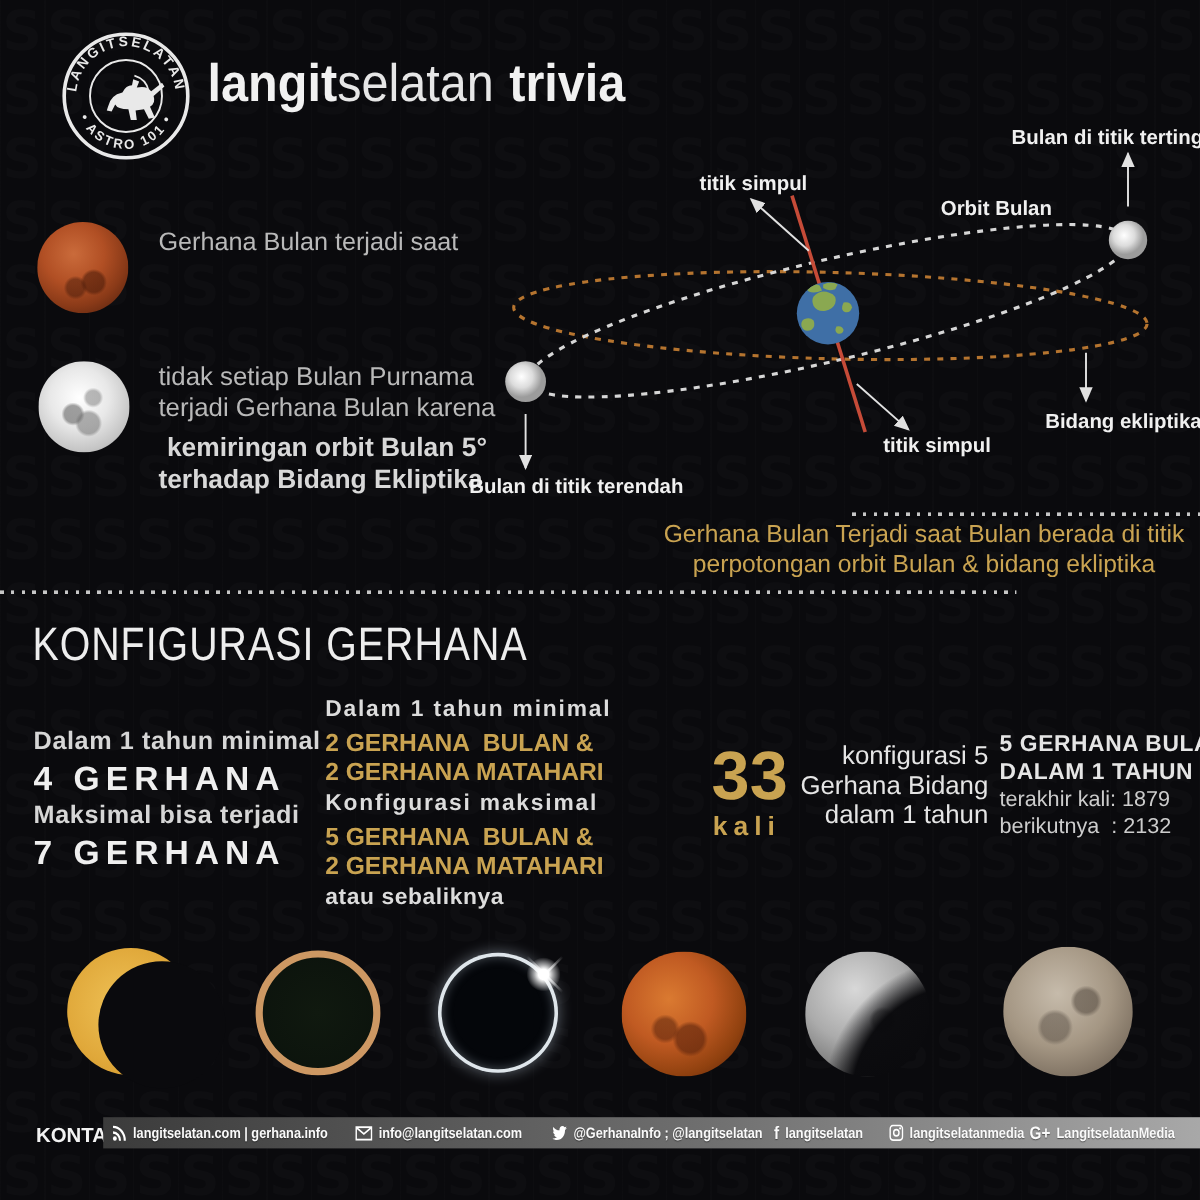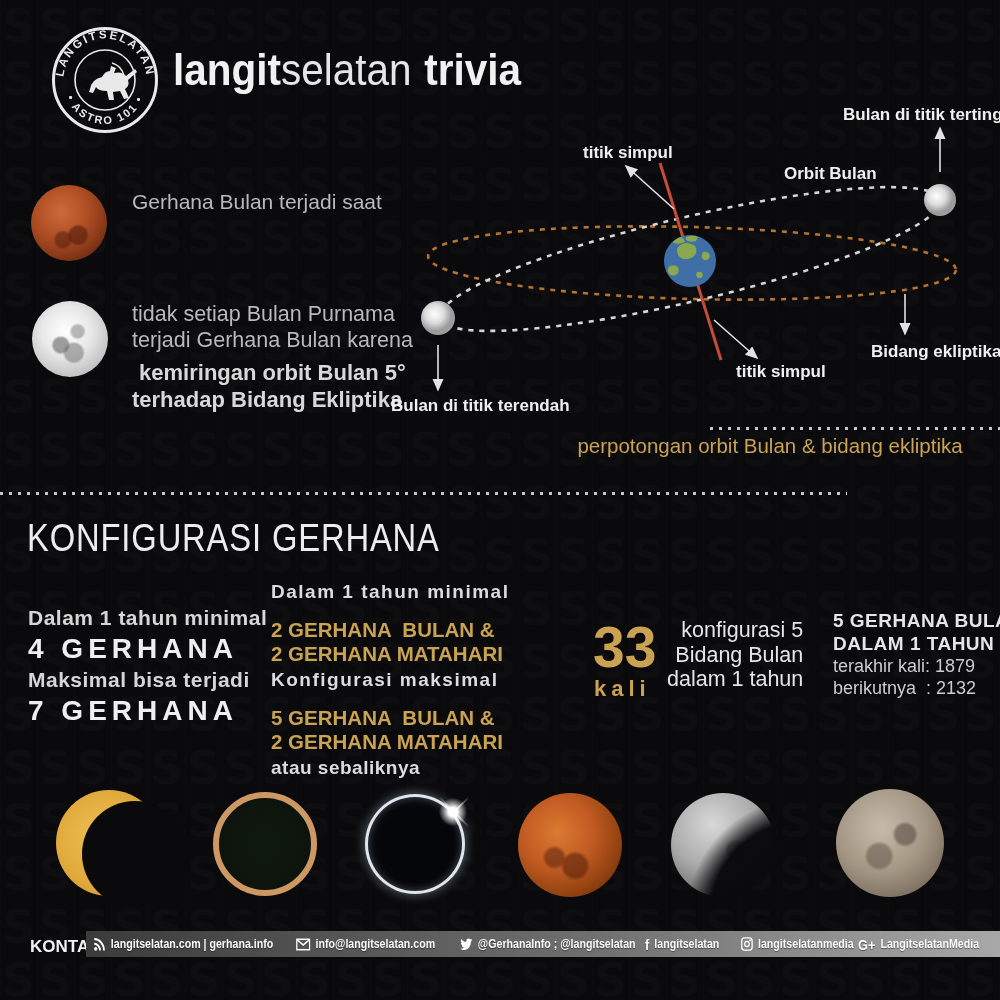--- a/index.html
+++ b/index.html
@@ -35,21 +35,21 @@
   
   #config-heading{left:27px;top:516px;font-size:39px;font-weight:400;color:#ededed;letter-spacing:1px;
                   transform:scaleX(.84);transform-origin:left top;white-space:nowrap;}
   .stat{white-space:pre;}
   #col1{left:28px;top:606px;}
   #col1 .s{font-size:21px;font-weight:600;color:#d6d6d6;letter-spacing:.5px;line-height:24px;}
   #col1 .big{font-size:28px;font-weight:600;color:#efefef;letter-spacing:5px;line-height:32px;margin-top:3px;margin-bottom:3px;}
   #col2{left:271px;top:581px;}
   #col2 .w{font-size:19px;font-weight:600;color:#dcdcdc;letter-spacing:1.5px;line-height:22px;}
   #col2 .g{font-size:20.5px;font-weight:700;color:#c9a351;line-height:22px;}
-  #col2 .m6{margin-top:16px;} #col2 .m2{margin-top:2px;} #col2 .m4{margin-top:4px;}
+  #col2 .m6{margin-top:6px;} #col2 .m2{margin-top:2px;} #col2 .m4{margin-top:4px;}
   #col3-left{left:538px;top:616px;font-size:20px;line-height:20.5px;color:#d2d2d2;}
   #col3-big{left:593px;top:620px;font-size:57px;font-weight:700;color:#c9a351;line-height:54px;}
   #col3-kali{left:594px;top:676px;font-size:22px;font-weight:700;color:#c9a351;letter-spacing:5px;text-align:right;}
   #col3-right{left:667px;top:618px;font-size:21.5px;line-height:24.5px;color:#e5e5e5;text-align:right;}
   #col4{left:833px;top:609px;}
   #col4 .h{font-size:19px;font-weight:700;color:#e5e5e5;line-height:23px;letter-spacing:.5px;}
   #col4 .i{font-size:18px;color:#cccccc;line-height:22px;}
   
   .ph{position:absolute;z-index:2;border-radius:50%;}
   
@@ -162,20 +162,21 @@
 
   <div class="lbl" style="left:583px;top:143px;">titik simpul</div>
   <div class="lbl" style="left:784px;top:164px;">Orbit Bulan</div>
   <div class="lbl" style="left:843px;top:105px;">Bulan di titik tertinggi</div>
   <div class="lbl" style="left:391px;top:396px;">Bulan di titik terendah</div>
   <div class="lbl" style="left:736px;top:362px;">titik simpul</div>
   <div class="lbl" style="left:871px;top:342px;">Bidang ekliptika</div>
 
   <div class="dotted" style="left:710px;top:427px;width:290px;"></div>
   <div id="note" class="abs">
+    <div>Gerhana Bulan Terjadi saat Bulan berada di titik</div>
     <div>perpotongan orbit Bulan &amp; bidang ekliptika</div>
   </div>
   <div class="dotted" style="left:0px;top:492px;width:847px;"></div>
 
   <div id="config-heading" class="abs">KONFIGURASI GERHANA</div>
 
   <div id="col1" class="abs">
     <div class="s stat">Dalam 1 tahun minimal</div>
     <div class="big stat">4 GERHANA</div>
     <div class="s stat">Maksimal bisa terjadi</div>
@@ -189,21 +190,21 @@
     <div class="w stat m4">Konfigurasi maksimal</div>
     <div class="g stat m6">5 GERHANA  BULAN &amp;</div>
     <div class="g stat m2">2 GERHANA MATAHARI</div>
     <div class="w stat m4" style="font-weight:700;letter-spacing:.5px">atau sebaliknya</div>
   </div>
 
   <div id="col3-big" class="abs">33</div>
   <div id="col3-kali" class="abs">kali</div>
   <div id="col3-right" class="abs">
     <div>konfigurasi 5</div>
-    <div>Bidang Bulan</div>
+    <div>Gerhana Bidang</div>
     <div>dalam 1 tahun</div>
   </div>
 
   <div id="col4" class="abs">
     <div class="h stat">5 GERHANA BULAN</div>
     <div class="h stat">DALAM 1 TAHUN</div>
     <div class="i stat">terakhir kali: 1879</div>
     <div class="i stat">berikutnya  : 2132</div>
   </div>
 

